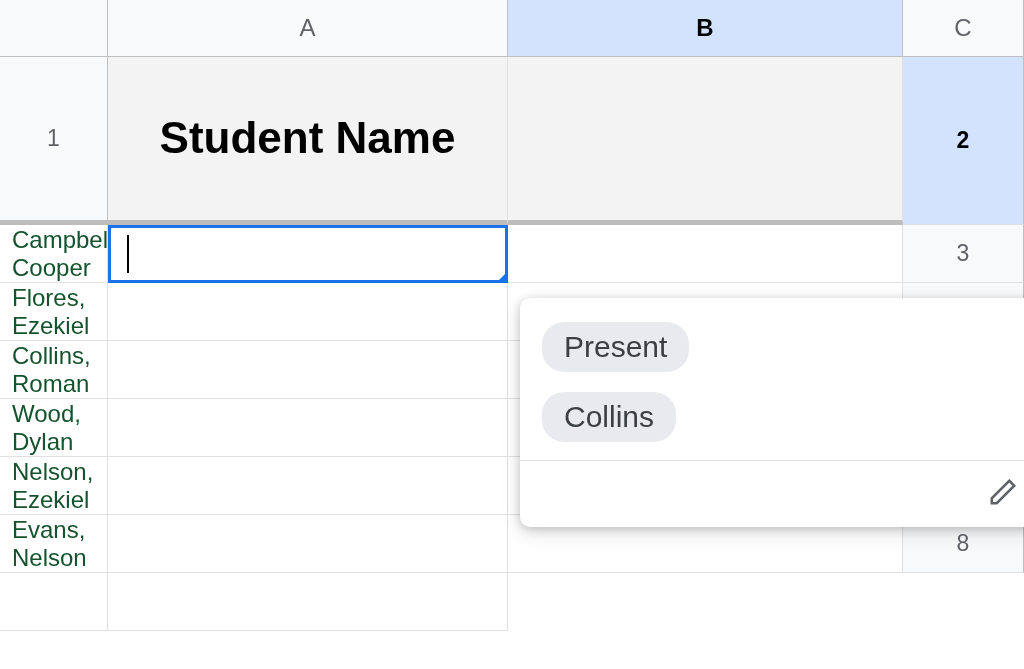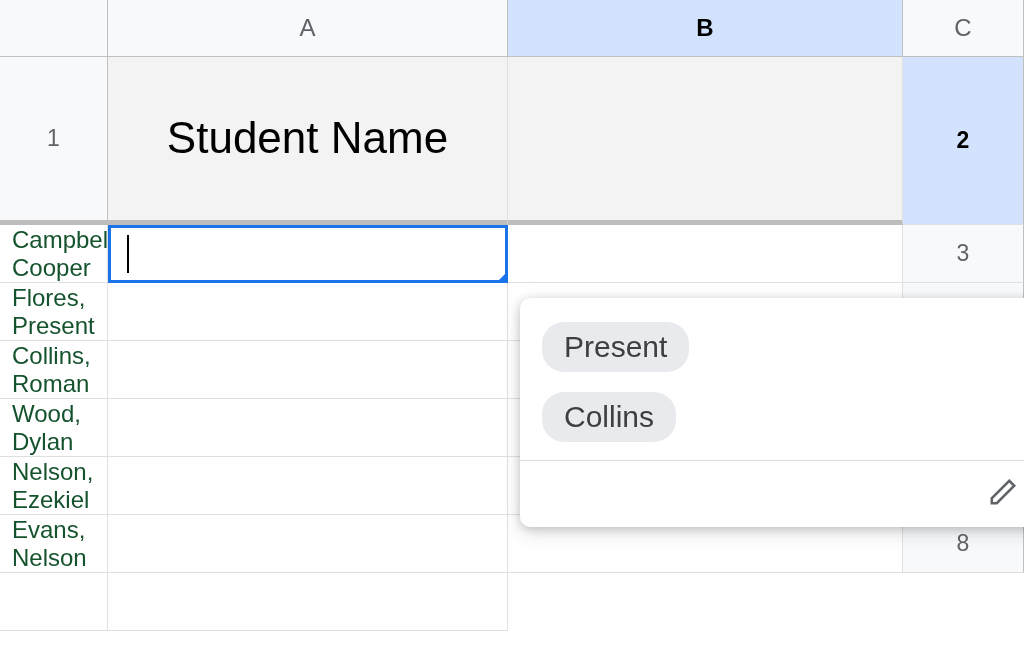--- a/index.html
+++ b/index.html
@@ -55,21 +55,21 @@
       color: #000;
       font-weight: bold;
     }
     .corner {
       background: #f8f9fa;
       border-right: 1px solid #c0c0c0;
       border-bottom: 1px solid #c0c0c0;
     }
     .header-cell {
       background: #f3f3f3;
-      font-weight: 400;
+      font-weight: 700;
       font-size: 44px;
       justify-content: center;
       text-align: center;
       line-height: 1.15;
       color: #000;
     }
     .header-row-border {
       border-bottom: 5px solid #bdbdbd;
     }
     .active-cell {
@@ -148,21 +148,21 @@
   <div class="cell row-header selected">2</div>
   <div class="cell">Campbell, Cooper</div>
   <div class="cell active-cell">
     <span class="cursor-bar"></span>
     <span></span>
     <div class="dropdown-handle"></div>
   </div>
   <div class="cell"></div>
 
   <div class="cell row-header">3</div>
-  <div class="cell">Flores, Present</div>
+  <div class="cell">Flores, Ezekiel</div>
   <div class="cell"></div>
   <div class="cell"></div>
 
   <div class="cell row-header">4</div>
   <div class="cell">Collins, Roman</div>
   <div class="cell"></div>
   <div class="cell"></div>
 
   <div class="cell row-header">5</div>
   <div class="cell">Wood, Dylan</div>

